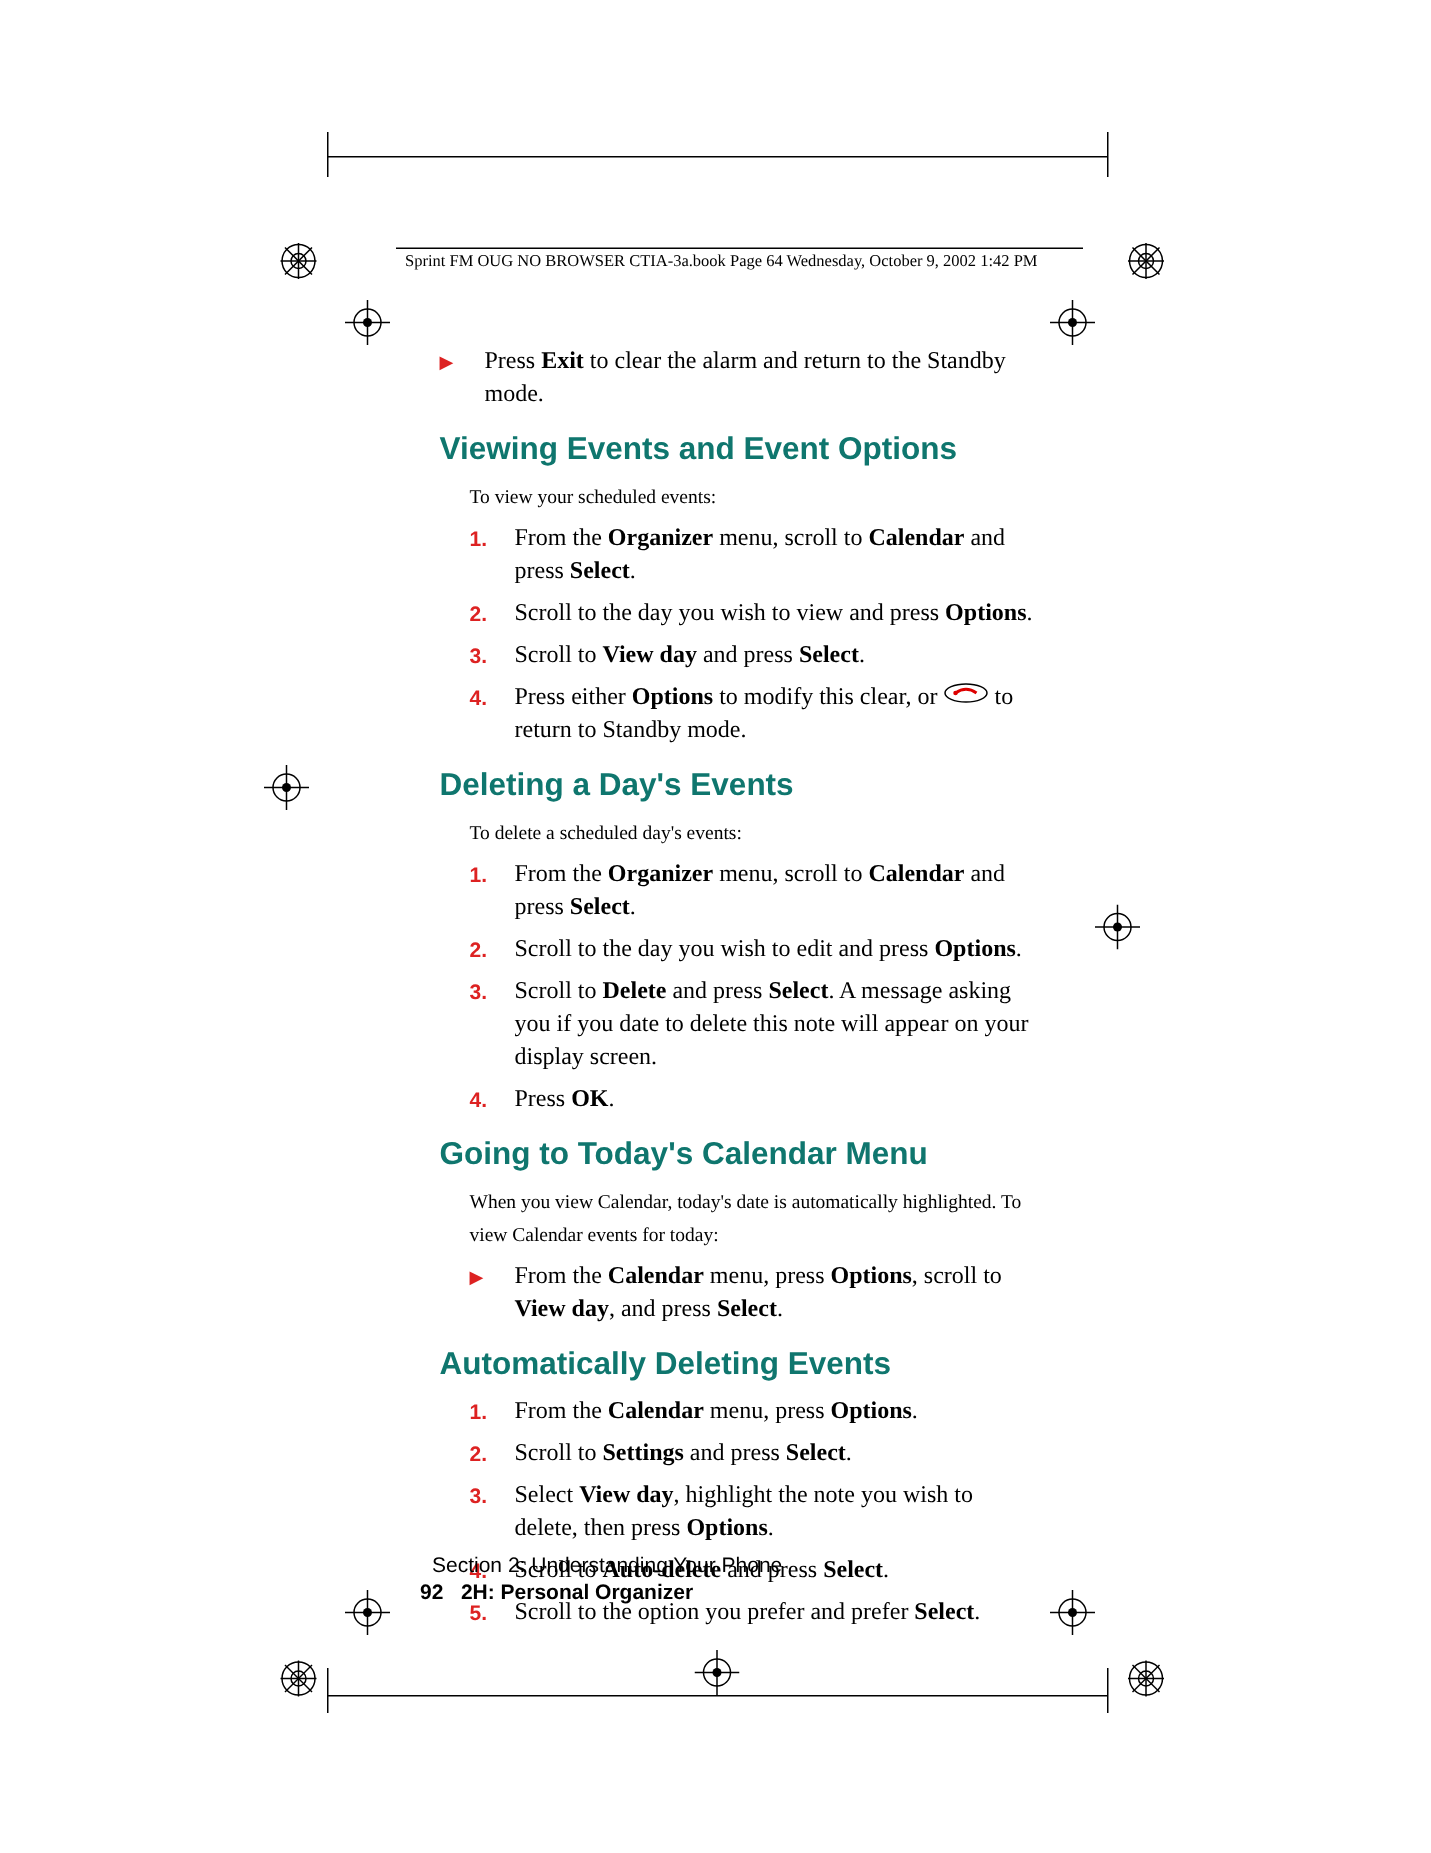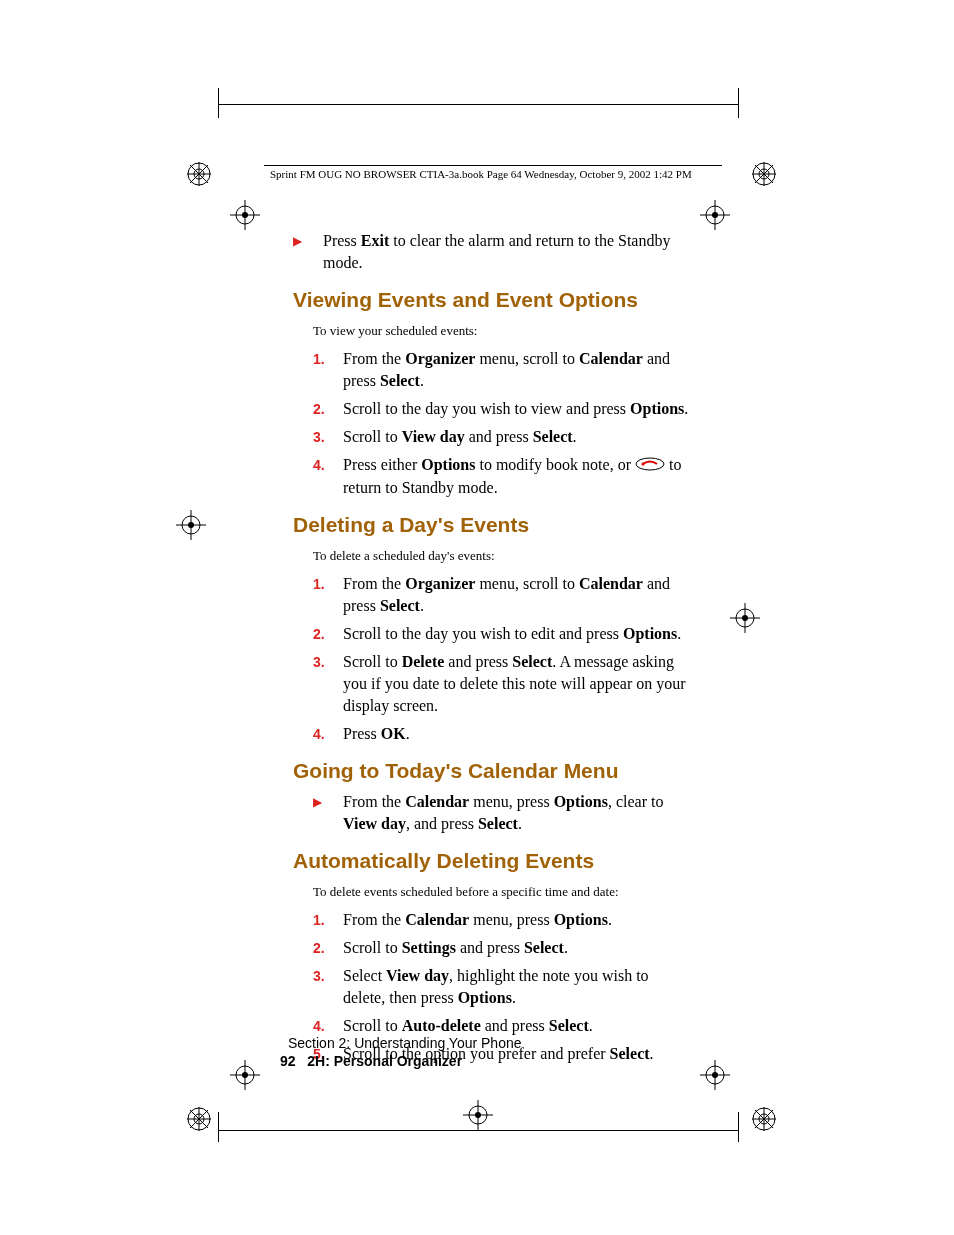--- a/index.html
+++ b/index.html
@@ -66,21 +66,21 @@
     font-weight: bold;
     font-family: Arial, Helvetica, sans-serif;
     font-size: 14px;
     line-height: 22px;
   }
   .bullet-line .txt {
     font-size: 16px;
     line-height: 22px;
   }
   h2.sec {
-    color: #a16207;
+    color: #0f766e;
     font-family: Arial, Helvetica, sans-serif;
     font-weight: bold;
     font-size: 21px;
     margin: 14px 0 8px 0;
   }
   .para {
     font-size: 13px;
     line-height: 22px;
     margin: 4px 0 6px 20px;
   }
@@ -242,21 +242,21 @@
         <div class="bullet-line" style="margin-left: 20px;">
           <span class="num">2.</span>
           <span class="txt"><span>Scroll to the day you wish to view and press </span><b>Options</b><span>.</span></span>
         </div>
         <div class="bullet-line" style="margin-left: 20px;">
           <span class="num">3.</span>
           <span class="txt"><span>Scroll to </span><b>View day</b><span> and press </span><b>Select</b><span>.</span></span>
         </div>
         <div class="bullet-line" style="margin-left: 20px;">
           <span class="num">4.</span>
-          <span class="txt"><span>Press either </span><b>Options</b><span> to modify book note, or </span><span class="icon-end"><svg width="30" height="14">
+          <span class="txt"><span>Press either </span><b>Options</b><span> to modify this clear, or </span><span class="icon-end"><svg width="30" height="14">
                 <ellipse cx="15" cy="7" rx="14" ry="6" fill="none" stroke="#000"></ellipse>
                 <path d="M8 7 q7 -5 14 0" fill="none" stroke="#d00" stroke-width="2"></path>
                 <circle cx="8" cy="7" r="1.5" fill="#d00"></circle>
               </svg></span><span> to return to Standby mode.</span></span>
         </div>
       </div>
 
     <h2 class="sec">Deleting a Day's Events</h2>
     <div class="para">To delete a scheduled day's events:</div>
     <div id="s2steps">
@@ -272,27 +272,27 @@
           <span class="num">3.</span>
           <span class="txt"><span>Scroll to </span><b>Delete</b><span> and press </span><b>Select</b><span>. A message asking you if you date to delete this note will appear on your display screen.</span></span>
         </div>
         <div class="bullet-line" style="margin-left: 20px;">
           <span class="num">4.</span>
           <span class="txt"><span>Press </span><b>OK</b><span>.</span></span>
         </div>
       </div>
 
     <h2 class="sec">Going to Today's Calendar Menu</h2>
+    <div class="para">When you view Calendar, today's date is automatically highlighted. To view Calendar events for today:</div>
     <div class="bullet-line" style="margin-left:20px;">
       <span class="marker">▶</span>
-      <span class="txt" id="s3bullet"><span>From the </span><b>Calendar</b><span> menu, press </span><b>Options</b><span>, clear to </span><b>View day</b><span>, and press </span><b>Select</b><span>.</span></span>
+      <span class="txt" id="s3bullet"><span>From the </span><b>Calendar</b><span> menu, press </span><b>Options</b><span>, scroll to </span><b>View day</b><span>, and press </span><b>Select</b><span>.</span></span>
     </div>
 
     <h2 class="sec">Automatically Deleting Events</h2>
-    <div class="para">To delete events scheduled before a specific time and date:</div>
     <div id="s4steps">
         <div class="bullet-line" style="margin-left: 20px;">
           <span class="num">1.</span>
           <span class="txt"><span>From the </span><b>Calendar</b><span> menu, press </span><b>Options</b><span>.</span></span>
         </div>
         <div class="bullet-line" style="margin-left: 20px;">
           <span class="num">2.</span>
           <span class="txt"><span>Scroll to </span><b>Settings</b><span> and press </span><b>Select</b><span>.</span></span>
         </div>
         <div class="bullet-line" style="margin-left: 20px;">

